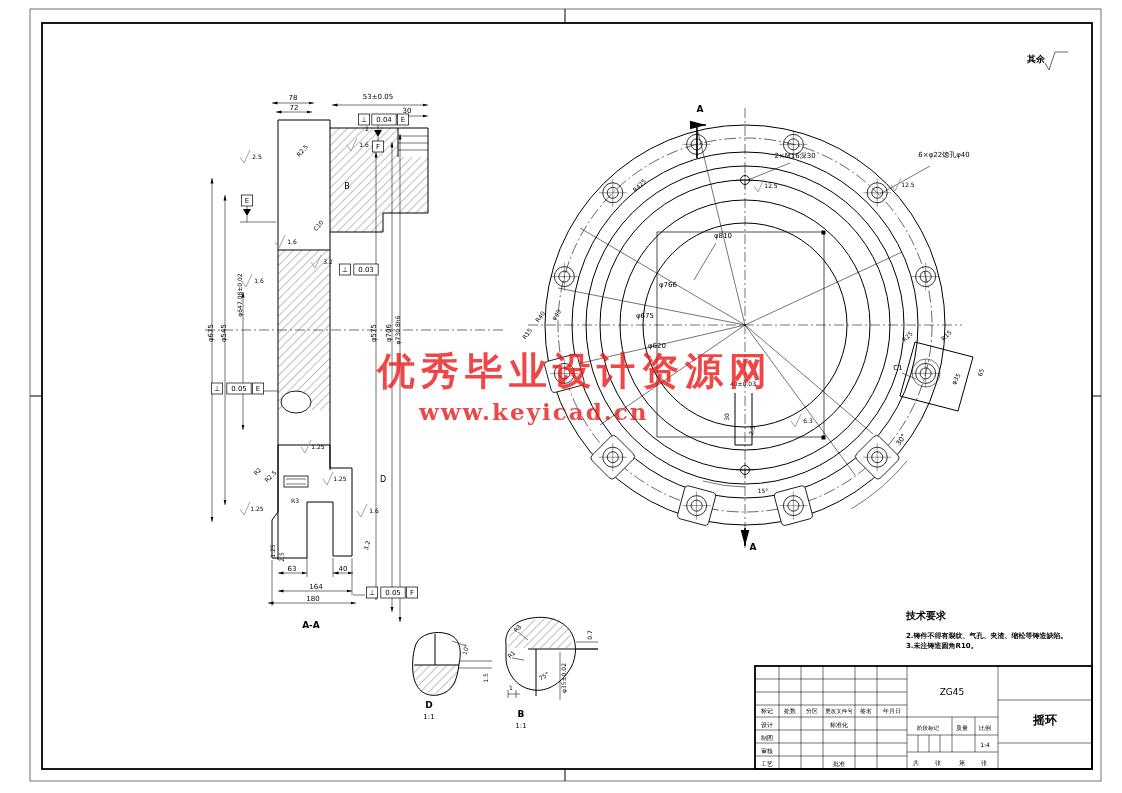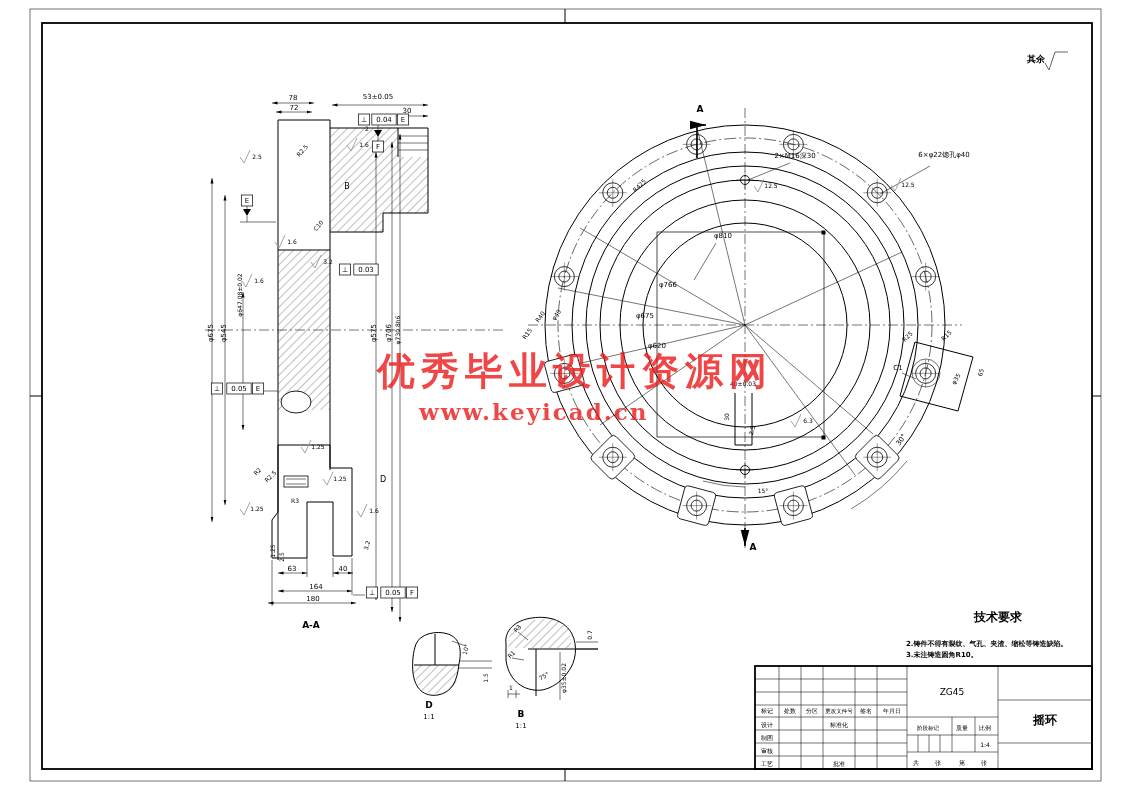--- a/index.html
+++ b/index.html
@@ -6,21 +6,21 @@
   .sheet{position:relative;width:1122px;height:793px;background:#fff;overflow:hidden;
          font-family:"DejaVu Sans",sans-serif;}
   #cad{position:absolute;left:0;top:0;}
   #cad text{font-family:"DejaVu Sans",sans-serif;}
   .wm{position:absolute;color:rgba(235,25,25,0.8);white-space:nowrap;
       font-family:"DejaVu Serif",serif;font-weight:bold;z-index:5;pointer-events:none;margin-top:12px;}
   .wm1{left:377px;top:334px;font-size:38px;letter-spacing:6px;}
   .wm2{left:419px;top:386px;font-size:23px;letter-spacing:2px;}
   .tech{position:absolute;left:906px;top:609px;width:184px;font-size:7px;line-height:1.45;
         color:#000;font-weight:bold;z-index:3;}
-  .tech .tt{text-align:center;font-size:12px;margin-bottom:13px;}
+  .tech .tt{text-align:left;font-size:10px;margin-bottom:7px;}
   .thin{stroke:#000;stroke-width:0.55;fill:none;}
   .med{stroke:#000;stroke-width:1;fill:none;}
   .thick{stroke:#000;stroke-width:1.6;fill:none;}
   .dd{stroke-dasharray:10 3 2 3;}
 </style>
 </head>
 <body>
 
 <div class="sheet">
 

